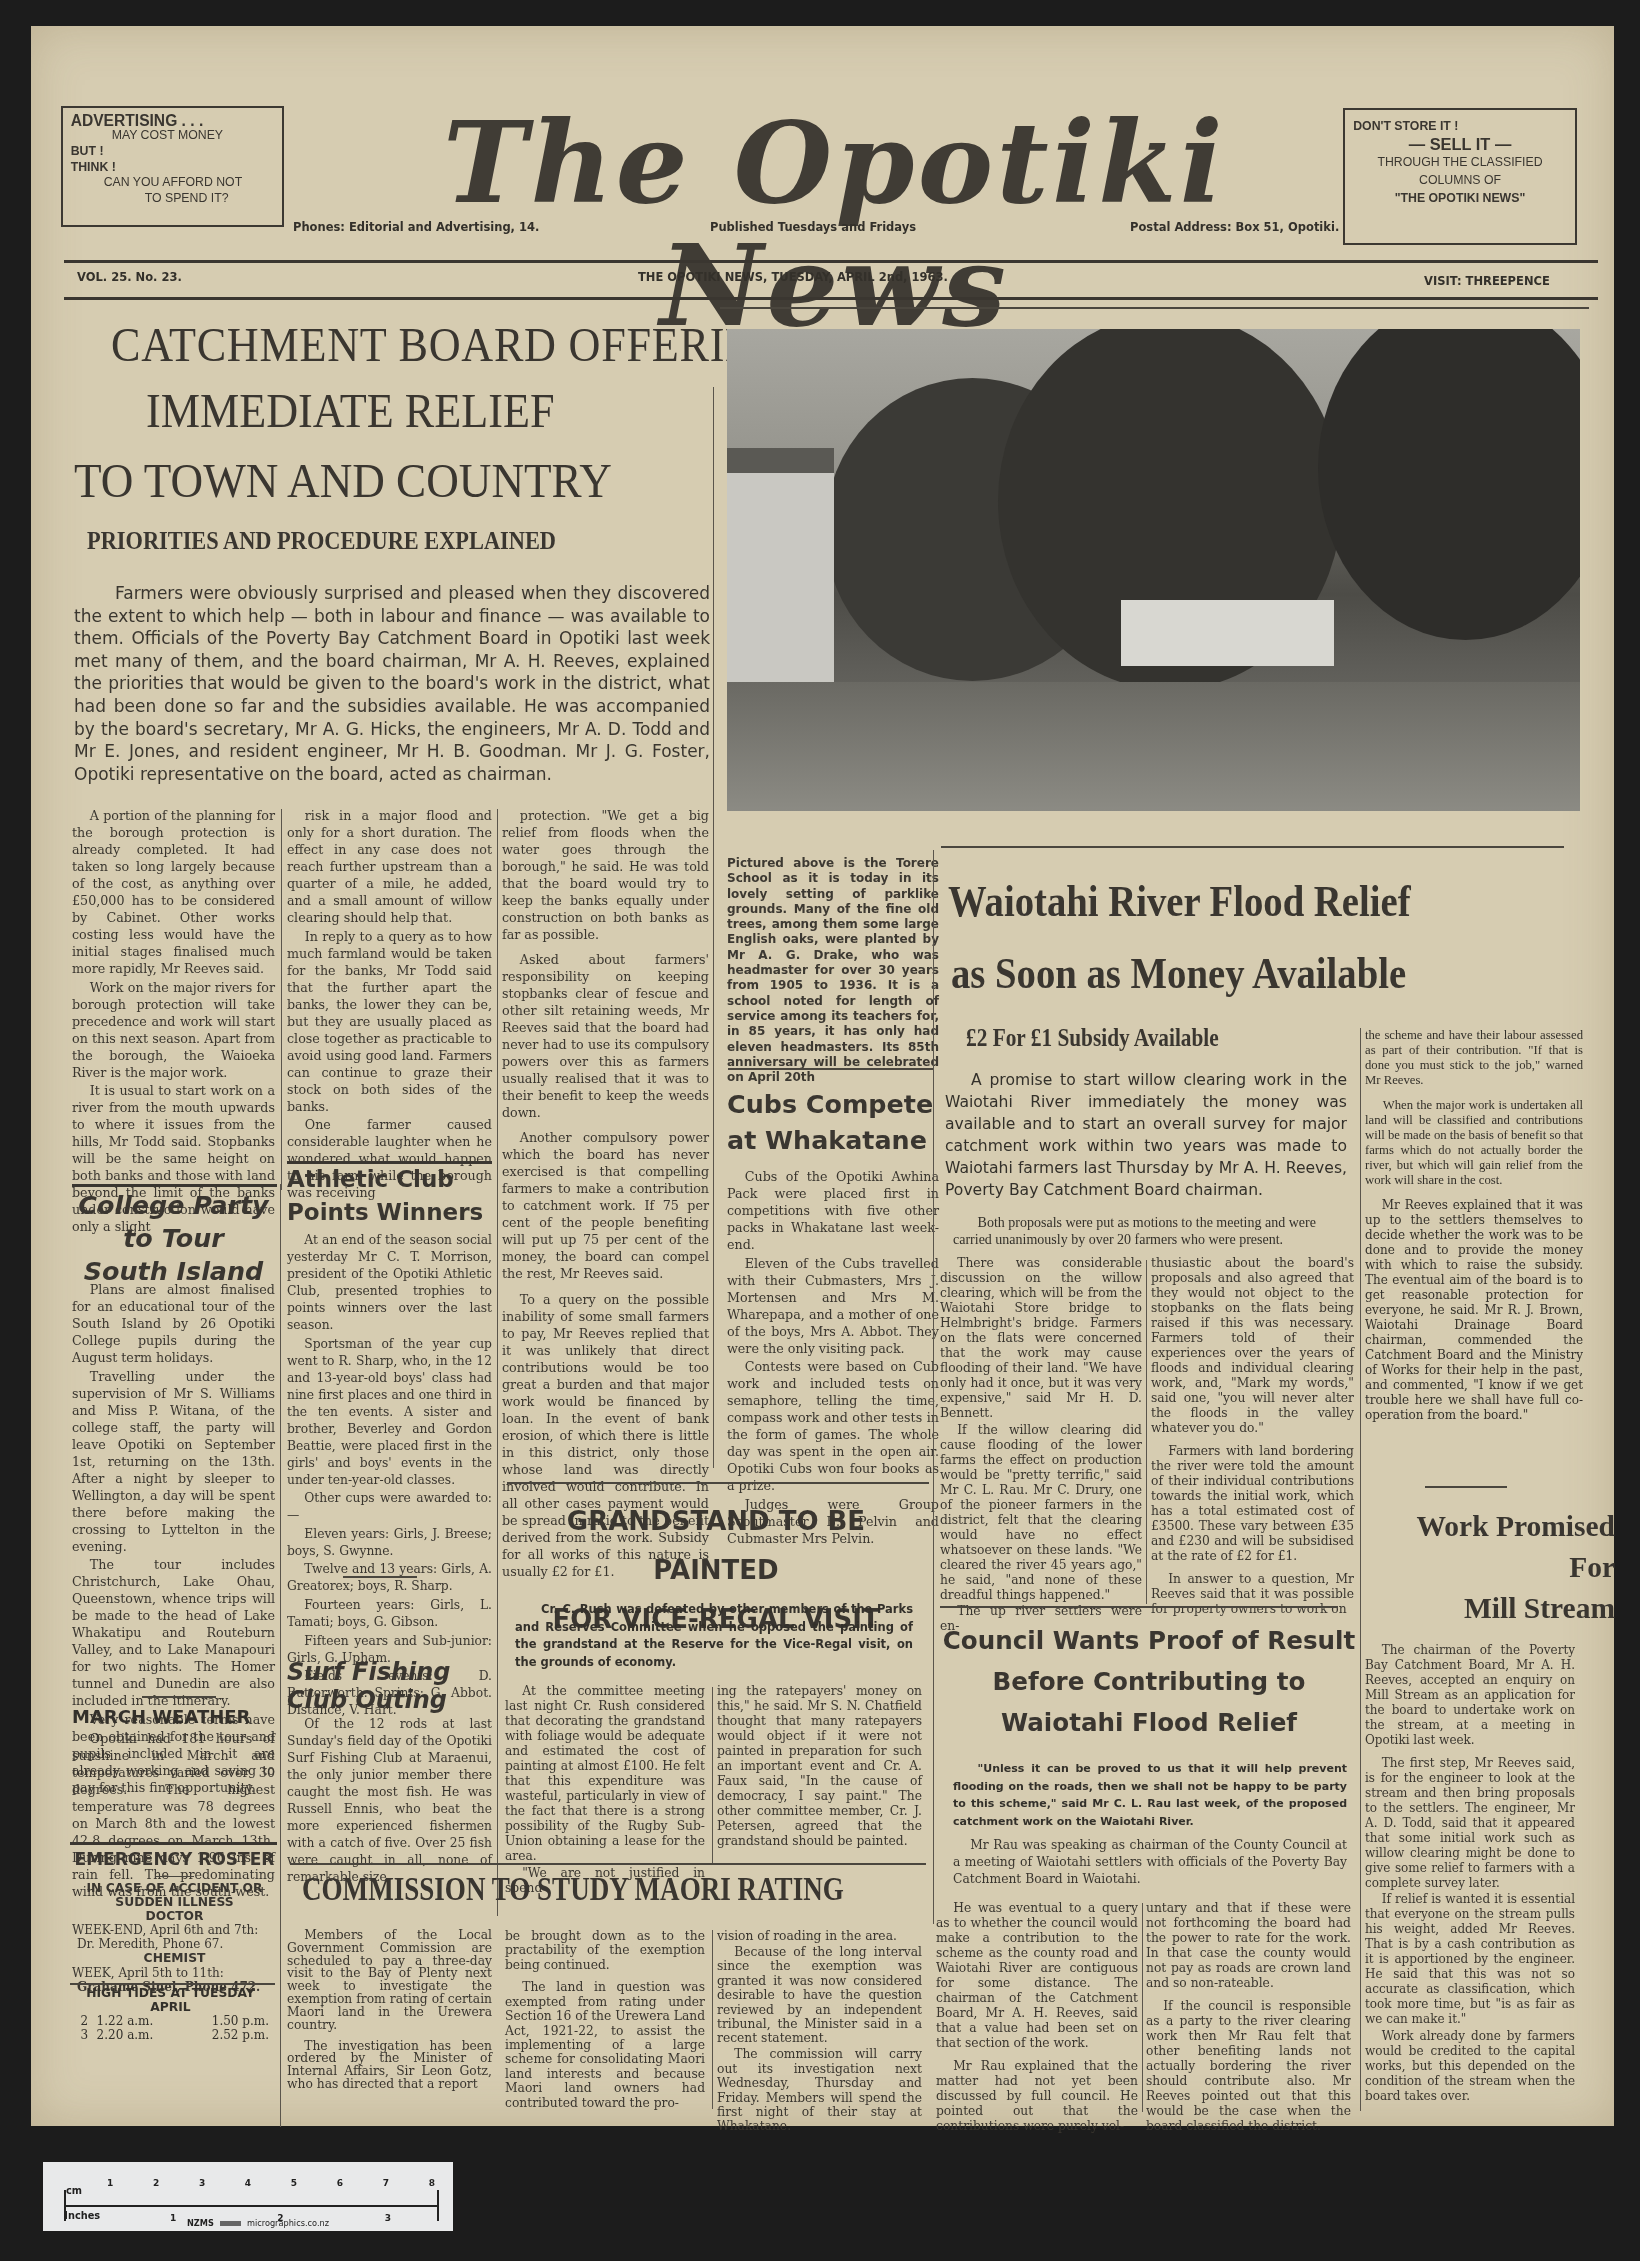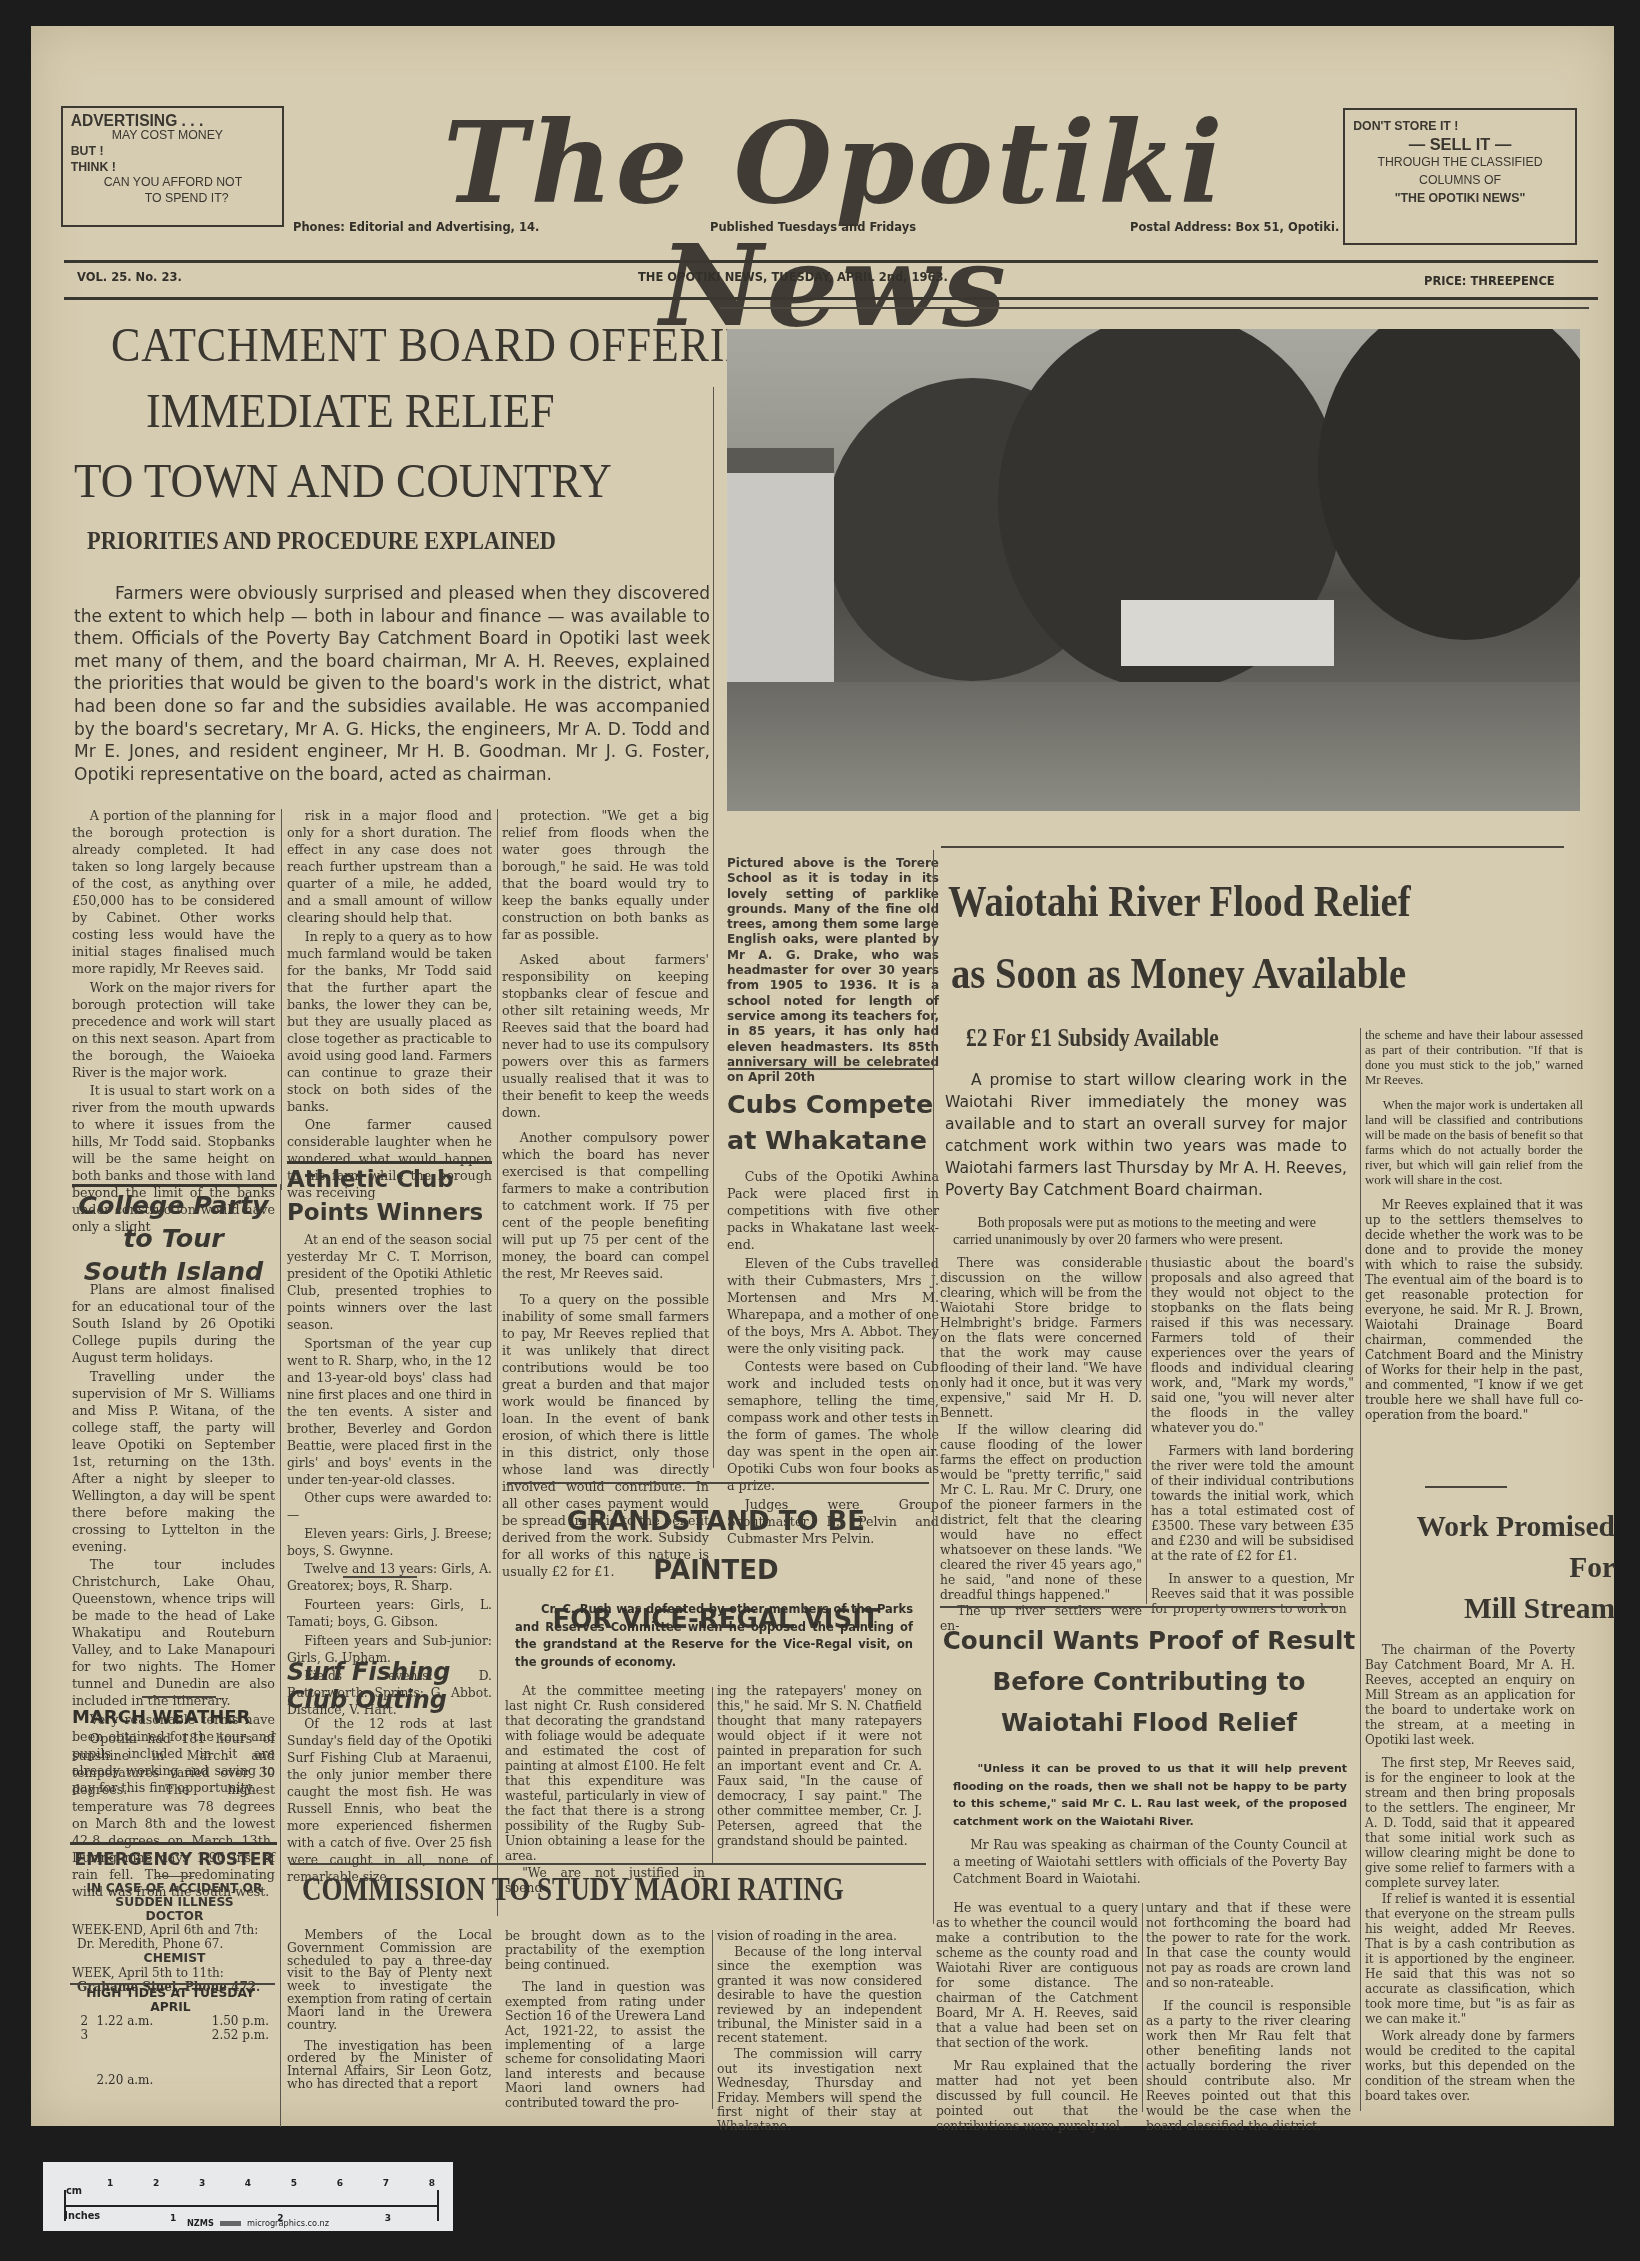--- a/index.html
+++ b/index.html
@@ -44,21 +44,21 @@
     <div style="font-weight:bold;">"THE OPOTIKI NEWS"</div>
   </div>
 
   <div class="abs sans" style="left:262px;top:194px;font-size:11.5px;font-weight:bold;">Phones: Editorial and Advertising, 14.</div>
   <div class="abs sans" style="left:679px;top:194px;font-size:11.5px;font-weight:bold;">Published Tuesdays and Fridays</div>
   <div class="abs sans" style="left:1099px;top:194px;font-size:11.5px;font-weight:bold;">Postal Address: Box 51, Opotiki.</div>
 
   <div class="hrthick" style="left:33px;top:234px;width:1534px;"></div>
   <div class="abs sans" style="left:46px;top:244px;font-size:11.5px;font-weight:bold;">VOL. 25. No. 23.</div>
   <div class="abs sans" style="left:607px;top:244px;font-size:11.5px;font-weight:bold;">THE OPOTIKI NEWS, TUESDAY, APRIL 2nd, 1963.</div>
-  <div class="abs sans" style="left:1393px;top:248px;font-size:11.5px;font-weight:bold;">PRICE: THREEPENCE</div>
+  <div class="abs sans" style="left:1393px;top:248px;font-size:11.5px;font-weight:bold;">VISIT: THREEPENCE</div>
   <div class="hrthick" style="left:33px;top:271px;width:1534px;"></div>
 
   <div class="abs hl" style="left:80px;top:295px;font-size:48px;letter-spacing:0.8px;transform:scaleX(.92);transform-origin:left;">CATCHMENT BOARD OFFERING</div>
   <div class="abs hl" style="left:115px;top:361px;font-size:48px;transform:scaleX(.92);transform-origin:left;">IMMEDIATE RELIEF</div>
   <div class="abs hl" style="left:43px;top:431px;font-size:48px;transform:scaleX(.94);transform-origin:left;">TO TOWN AND COUNTRY</div>
   <div class="abs hl" style="left:56px;top:502px;font-size:26px;font-weight:bold;transform:scaleX(.86);transform-origin:left;">PRIORITIES AND PROCEDURE EXPLAINED</div>
 
   <div class="abs sans" style="left:43px;top:556px;width:636px;font-size:17px;line-height:22.6px;text-align:justify;text-indent:41px;color:#3a362f;">Farmers were obviously surprised and pleased when they discovered the extent to which help — both in labour and finance — was available to them. Officials of the Poverty Bay Catchment Board in Opotiki last week met many of them, and the board chairman, Mr A. H. Reeves, explained the priorities that would be given to the board's work in the district, what had been done so far and the subsidies available. He was accompanied by the board's secretary, Mr A. G. Hicks, the engineers, Mr A. D. Todd and Mr E. Jones, and resident engineer, Mr H. B. Goodman. Mr J. G. Foster, Opotiki representative on the board, acted as chairman.</div>
 
   <div class="abs col" style="left:41px;top:781px;width:203px;">
@@ -143,21 +143,21 @@
   <div class="abs sans center" style="left:41px;top:1960px;width:197px;">
     <div style="font-size:12.3px;font-weight:bold;">HIGH TIDES AT TUESDAY</div>
     <div style="font-size:12.3px;font-weight:bold;">APRIL</div>
     <div style="display:flex;font-family:'DejaVu Serif',serif;font-size:12px;">
       <span style="width:24.6px;">2</span>
       <span style="width:90px;text-align:left;">1.22 a.m.</span>
       <span style="flex:1;text-align:right;">1.50 p.m.</span>
     </div>
     <div style="display:flex;font-family:'DejaVu Serif',serif;font-size:12px;">
       <span style="width:24.6px;">3</span>
-      <span style="width:90px;text-align:left;margin-top:45px;">2.20 a.m.</span>
+      <span style="width:90px;text-align:left;">2.20 a.m.</span>
       <span style="flex:1;text-align:right;">2.52 p.m.</span>
     </div>
   </div>
   <div class="vr" style="left:249px;top:1158px;height:943px;"></div>
 
   <div class="hrthick" style="left:256px;top:1135px;width:205px;height:2.5px;"></div>
   <div class="abs sans" style="left:256px;top:1137px;font-size:23px;font-weight:bold;line-height:33px;color:#3a3630;">
     <div>Athletic Club</div>
     <div>Points Winners</div>
   </div>

